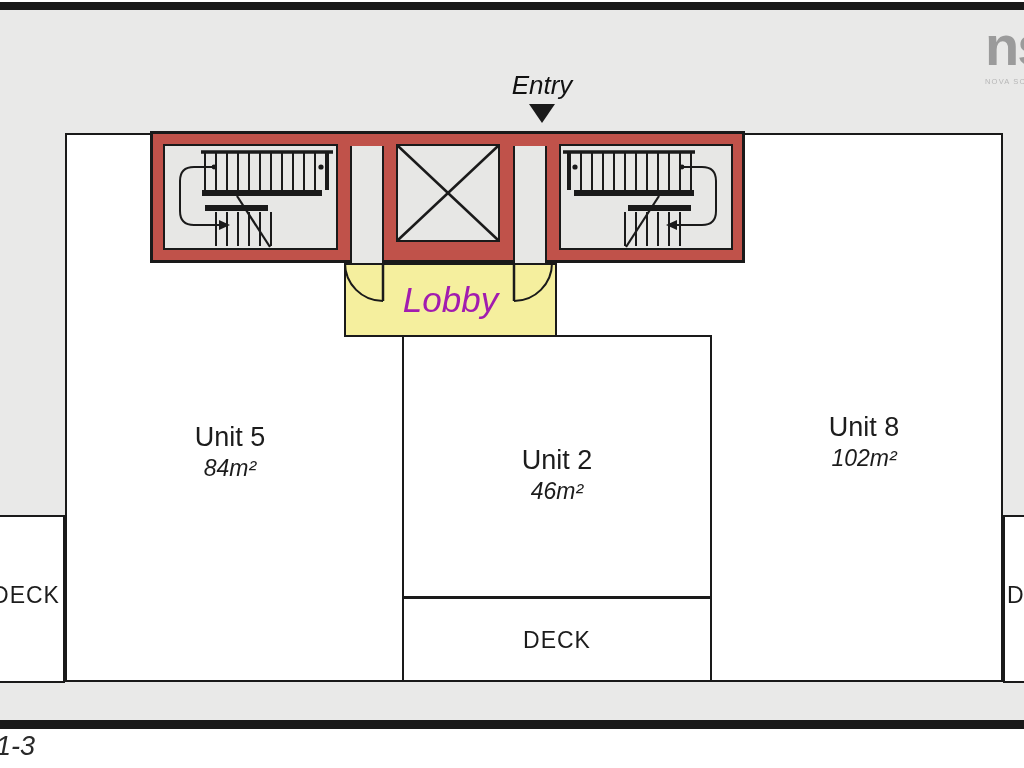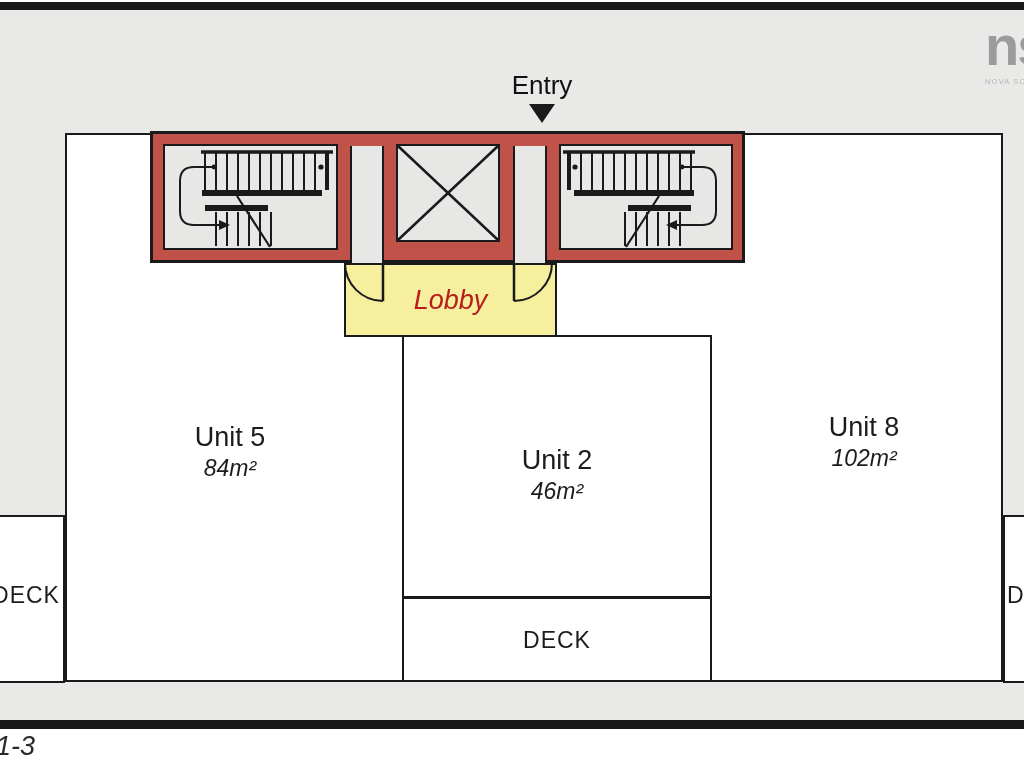--- a/index.html
+++ b/index.html
@@ -20,42 +20,42 @@
   .topbar{left:0;top:2px;width:1024px;height:8px;background:#191919;}
   .graybg{left:0;top:10px;width:1024px;height:710px;background:var(--bg-gray);}
   .bottombar{left:0;top:720px;width:1024px;height:9px;background:#191919;}
 
   .logo{left:985px;top:18px;width:120px;}
   .logo-word{font-size:56px;font-weight:700;letter-spacing:-2px;color:#9b9b9b;line-height:1;}
   .logo-sub{font-size:7.5px;letter-spacing:1.2px;color:#b7b7b7;white-space:nowrap;margin-top:3px;}
 
   .sheetnum{left:-4px;top:731px;font-size:27px;font-style:italic;color:#2a2a2a;}
 
-  .entry{left:542px;top:70px;transform:translateX(-50%);font-size:26px;color:#111;}
+  .entry{left:542px;top:70px;transform:translateX(-50%);font-size:26px;font-style:italic;color:#111;}
 
   .building{left:65px;top:133px;width:938px;height:549px;background:#ffffff;border:2px solid var(--line);}
   .deckbox{background:#ffffff;border:2px solid var(--line);}
   .deck-left-box{left:-12px;top:515px;width:77px;height:168px;}
   .deck-right-box{left:1003px;top:515px;width:40px;height:168px;}
 
   .unit2-box{left:402px;top:335px;width:310px;height:347px;border:2px solid var(--line);background:#ffffff;}
   .deck-divider{left:402px;top:596px;width:310px;height:3px;background:var(--line);}
 
   .redblock{left:150px;top:131px;width:595px;height:132px;background:var(--wall-red);border:3px solid var(--line);}
   .stair-room{top:144px;height:106px;background:var(--room-gray);border:2px solid var(--line);}
   .stair-room.left{left:163px;width:175px;}
   .stair-room.right{left:559px;width:174px;}
   .elevator{left:396px;top:144px;width:104px;height:98px;background:var(--room-gray);border:2px solid var(--line);}
   .corridor{top:146px;width:34px;height:117px;background:var(--room-gray);border-left:2px solid var(--line);border-right:2px solid var(--line);}
   .corridor.cleft{left:350px;}
   .corridor.cright{left:513px;}
 
   .lobby{left:344px;top:263px;width:213px;height:74px;background:var(--lobby-yellow);border:2px solid var(--line);
          display:flex;align-items:center;justify-content:center;}
-  .lobby-label{font-size:27px;font-style:italic;color:#b91c1c;}
+  .lobby-label{font-size:35px;font-style:italic;color:#a21caf;}
 
   .unit-label{transform:translateX(-50%);text-align:center;}
   .unit-name{font-size:27px;color:#1c1c1c;}
   .unit-area{font-size:23px;font-style:italic;color:#1c1c1c;margin-top:2px;}
   .u1{left:864px;top:412px;}
   .u2{left:557px;top:445px;}
   .u3{left:230px;top:422px;}
 
   .deck-label{font-size:23px;letter-spacing:1px;color:#1c1c1c;}
   .deck-label-bottom{left:402px;top:627px;width:310px;text-align:center;}

